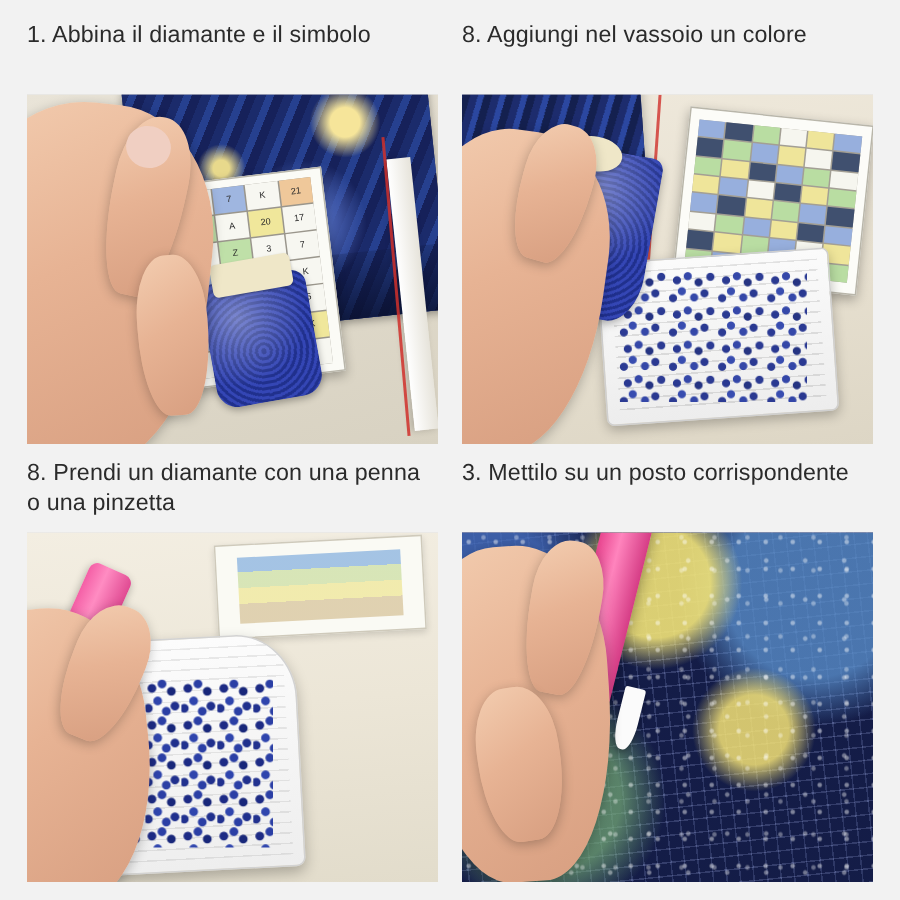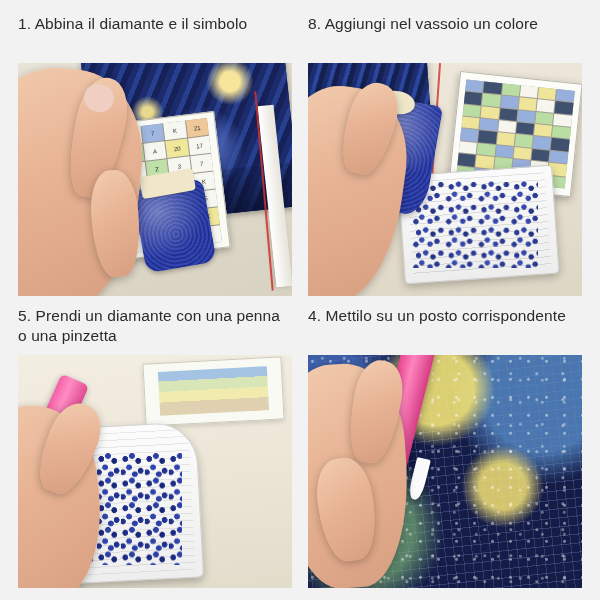--- a/index.html
+++ b/index.html
@@ -637,38 +637,38 @@
           <div class="beads"></div>
           <div class="bag2"></div>
           <div class="tag"></div>
           <div class="hand hand-main"></div>
           <div class="hand finger-a"></div>
         </div>
       </div>
     </div>
 
     <div class="step">
-      <div class="step-caption">5. Prendi un diamante con una penna o una pinzetta</div>
+      <div class="step-caption">8. Prendi un diamante con una penna o una pinzetta</div>
       <div class="photo">
         <div class="photo-inner p3">
           <div class="paper-bg"></div>
           <div class="tray3">
             <div class="grooves"></div>
           </div>
           <div class="beads3"></div>
           <div class="pen"></div>
           <div class="pen-tip"></div>
           <div class="hand hand-main"></div>
           <div class="hand finger-a"></div>
         </div>
       </div>
     </div>
 
     <div class="step">
-      <div class="step-caption">4. Mettilo su un posto corrispondente</div>
+      <div class="step-caption">3. Mettilo su un posto corrispondente</div>
       <div class="photo">
         <div class="photo-inner p4">
           <div class="mosaic"></div>
           <div class="sparkle"></div>
           <div class="pen"></div>
           <div class="pen-tip"></div>
           <div class="hand hand-main"></div>
           <div class="hand finger-a"></div>
           <div class="hand finger-b"></div>
         </div>

